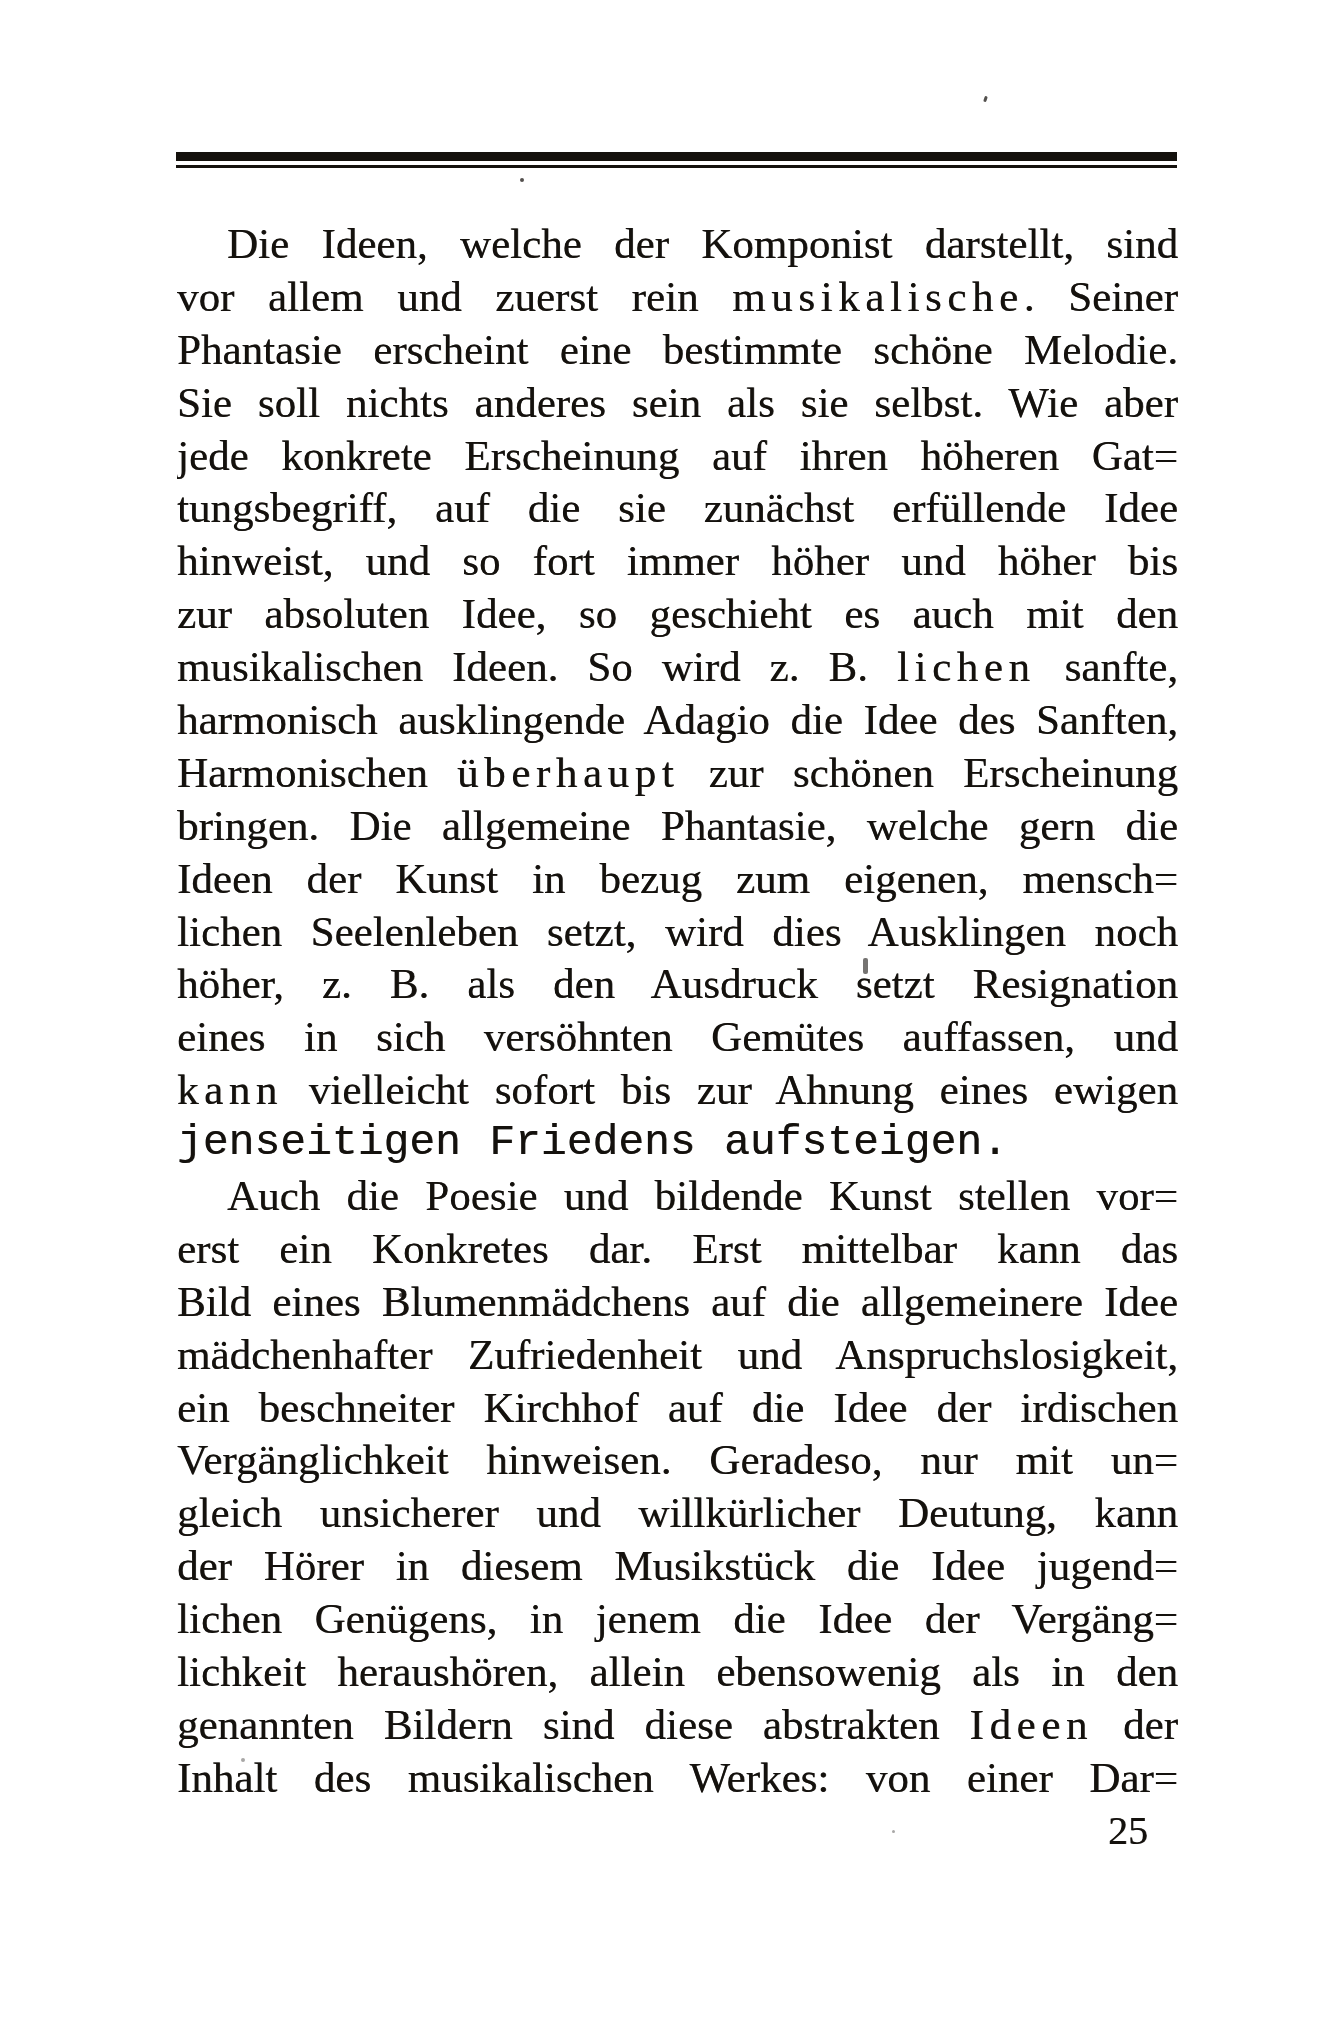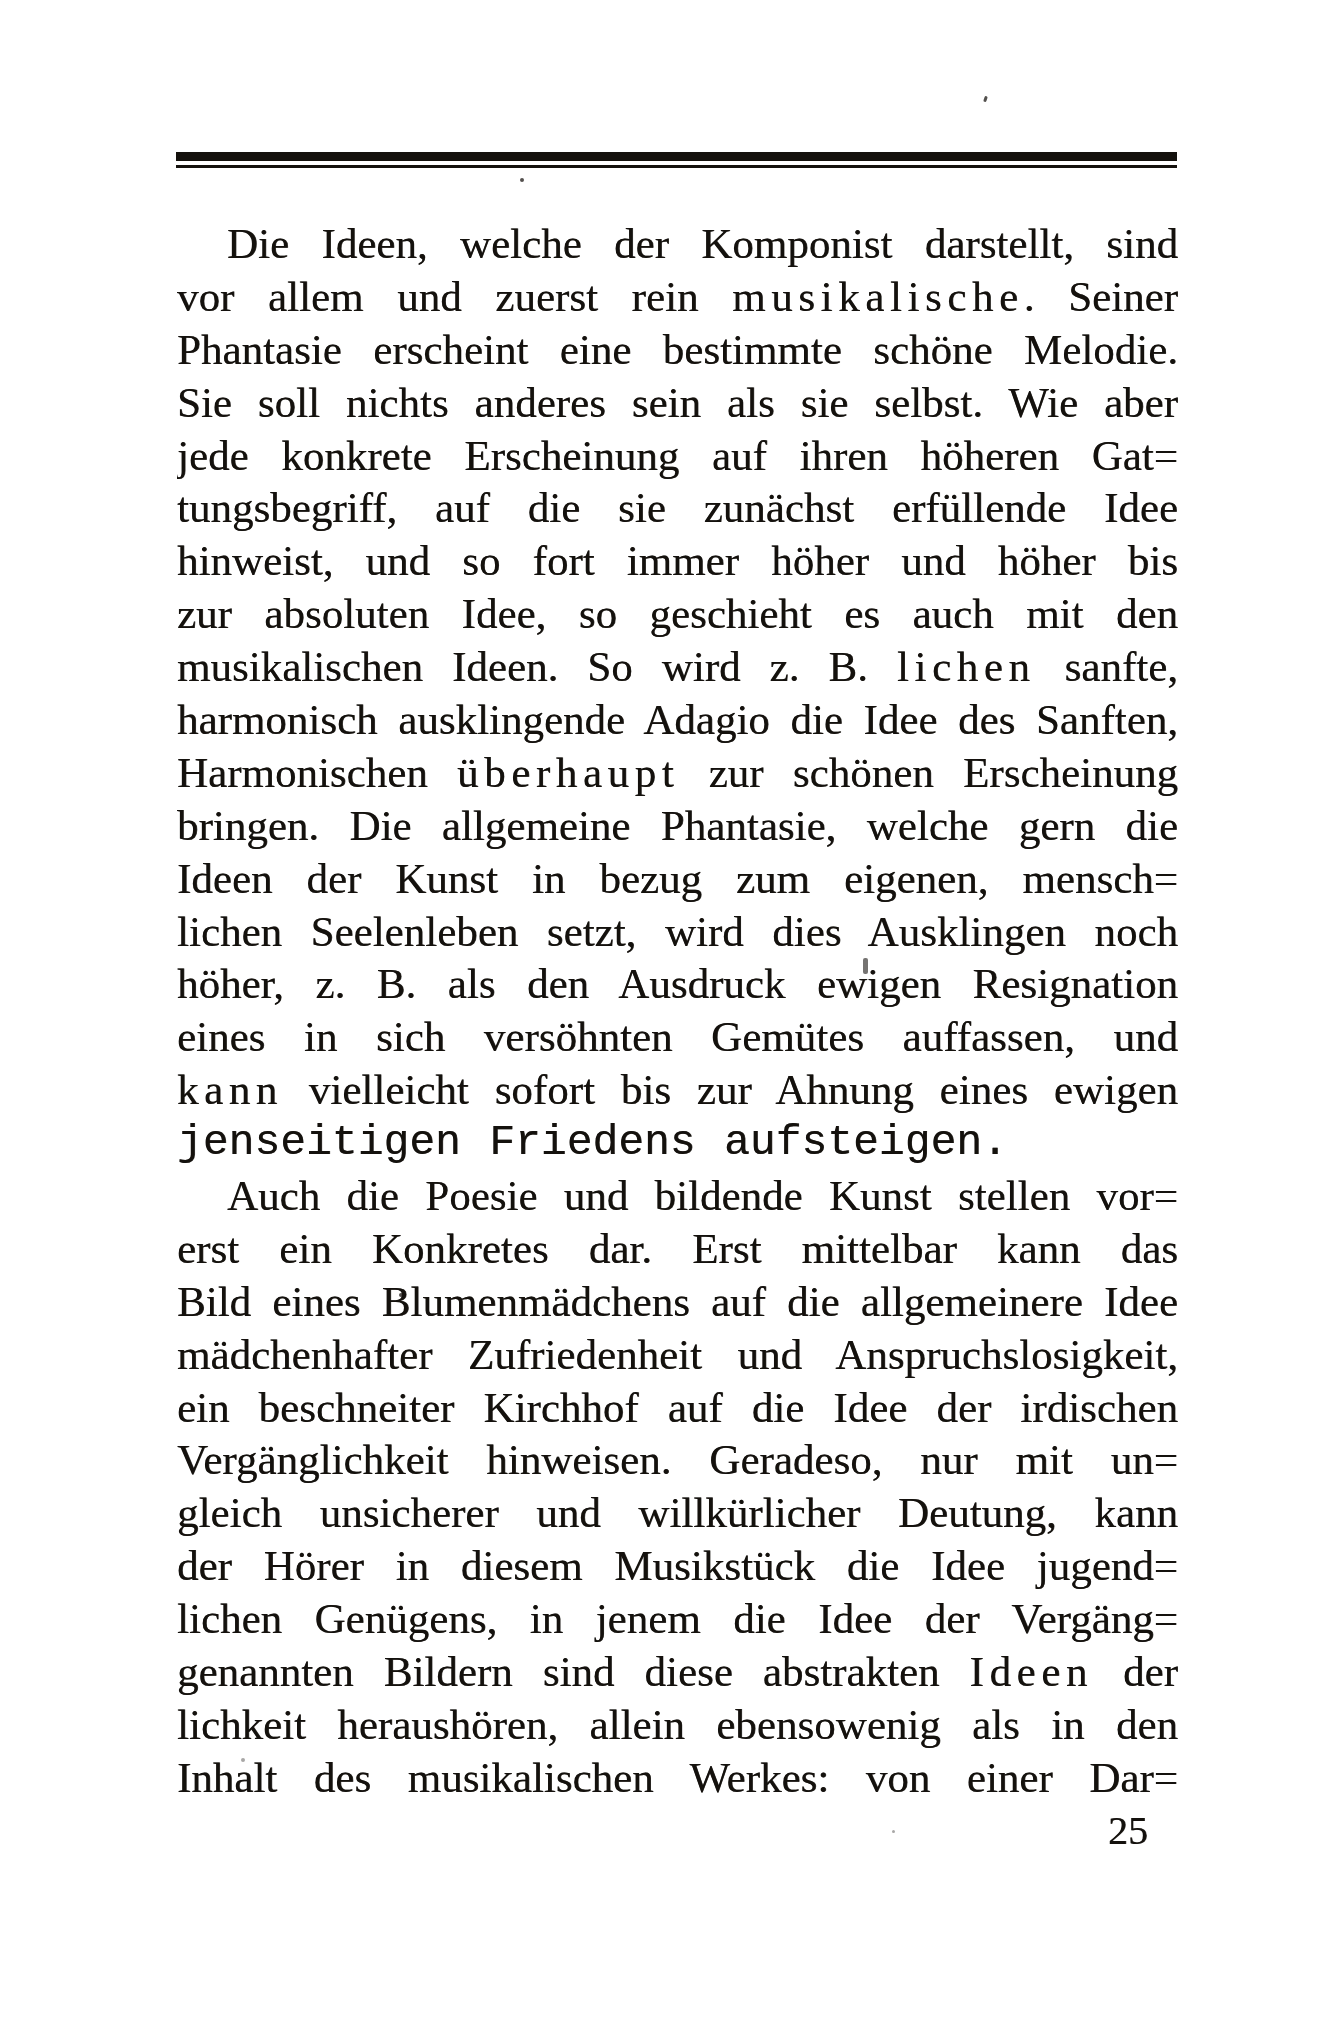--- a/index.html
+++ b/index.html
@@ -91,37 +91,37 @@
         <div class="line"><span class="">jede konkrete Erscheinung auf ihren höheren Gat=</span></div>
         <div class="line"><span class="">tungsbegriff, auf die sie zunächst erfüllende Idee</span></div>
         <div class="line"><span class="">hinweist, und so fort immer höher und höher bis</span></div>
         <div class="line"><span class="">zur absoluten Idee, so geschieht es auch mit den</span></div>
         <div class="line"><span class="">musikalischen Ideen. So wird z. B. </span><span class="sperr">lichen</span><span class=""> sanfte,</span></div>
         <div class="line"><span class="">harmonisch ausklingende Adagio die Idee des Sanften,</span></div>
         <div class="line"><span class="">Harmonischen </span><span class="sperr">überhaupt</span><span class=""> zur schönen Erscheinung</span></div>
         <div class="line"><span class="">bringen. Die allgemeine Phantasie, welche gern die</span></div>
         <div class="line"><span class="">Ideen der Kunst in bezug zum eigenen, mensch=</span></div>
         <div class="line"><span class="">lichen Seelenleben setzt, wird dies Ausklingen noch</span></div>
-        <div class="line"><span class="">höher, z. B. als den Ausdruck ewigen Resignation</span></div>
+        <div class="line"><span class="">höher, z. B. als den Ausdruck setzt Resignation</span></div>
         <div class="line"><span class="">eines in sich versöhnten Gemütes auffassen, und</span></div>
         <div class="line"><span class="sperr">kann</span><span class=""> vielleicht sofort bis zur Ahnung eines ewigen</span></div>
         <div class="line flush"><span class="">jenseitigen Friedens aufsteigen.</span></div>
       </div>
       <div class="paragraph">
         <div class="line indent"><span class="">Auch die Poesie und bildende Kunst stellen vor=</span></div>
         <div class="line"><span class="">erst ein Konkretes dar. Erst mittelbar kann das</span></div>
         <div class="line"><span class="">Bild eines Blumenmädchens auf die allgemeinere Idee</span></div>
         <div class="line"><span class="">mädchenhafter Zufriedenheit und Anspruchslosigkeit,</span></div>
         <div class="line"><span class="">ein beschneiter Kirchhof auf die Idee der irdischen</span></div>
         <div class="line"><span class="">Vergänglichkeit hinweisen. Geradeso, nur mit un=</span></div>
         <div class="line"><span class="">gleich unsicherer und willkürlicher Deutung, kann</span></div>
         <div class="line"><span class="">der Hörer in diesem Musikstück die Idee jugend=</span></div>
         <div class="line"><span class="">lichen Genügens, in jenem die Idee der Vergäng=</span></div>
+        <div class="line"><span class="">lichkeit heraushören, allein ebensowenig als in den</span></div>
         <div class="line"><span class="">genannten Bildern sind diese abstrakten </span><span class="sperr">Ideen</span><span class=""> der</span></div>
-        <div class="line"><span class="">lichkeit heraushören, allein ebensowenig als in den</span></div>
         <div class="line"><span class="">Inhalt des musikalischen Werkes: von einer Dar=</span></div>
       </div>
     </div>
 
   <div class="page-number">25</div>
 
   <div class="speck s1"></div>
   <div class="speck s2"></div>
   <div class="speck s3"></div>
   <div class="speck s4"></div>

